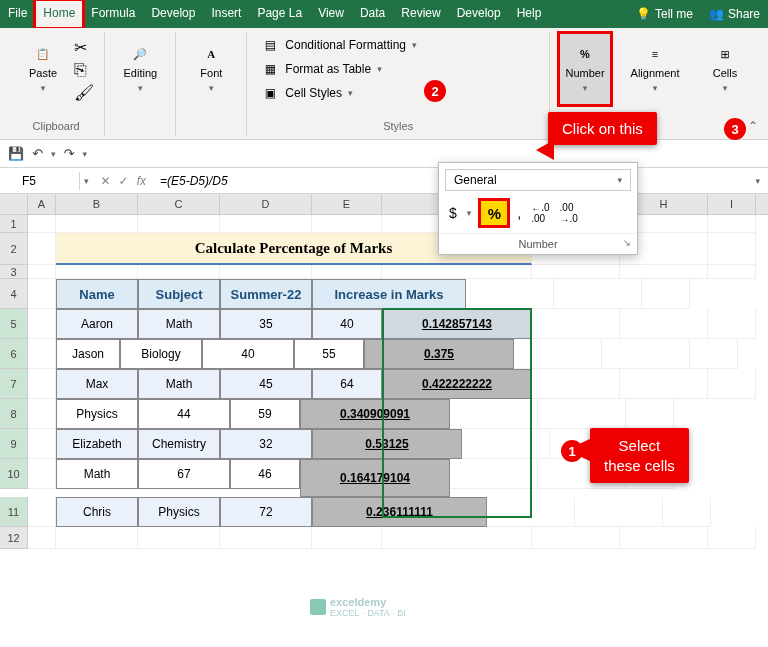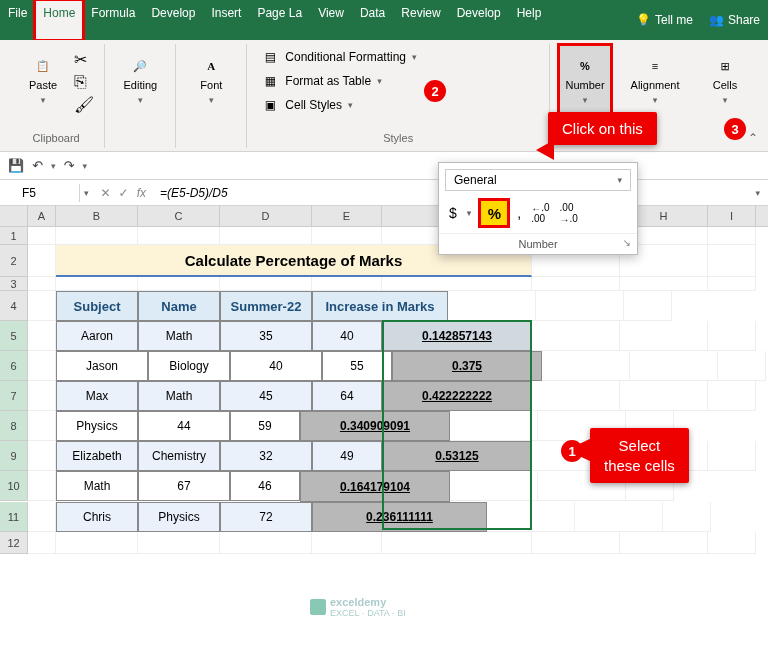--- a/index.html
+++ b/index.html
@@ -1,18 +1,18 @@
 <!DOCTYPE html>
 <html><head>
 <meta charset="utf-8">
 <style>
 * { box-sizing: border-box; font-family: 'Segoe UI', Arial, sans-serif; }
 body { margin: 0; background: #fff; width: 768px; height: 647px; overflow: hidden; position: relative; }
 
-.titlebar { background: #217346; height: 40px; display: flex; color: #fff; font-size: 12px; }
+.titlebar { background: #217346; height: 28px; display: flex; color: #fff; font-size: 12px; }
 .tab { padding: 6px 8px; cursor: pointer; white-space: nowrap; }
 .tab.active { background: #f3f2f1; color: #217346; outline: 3px solid #e00; outline-offset: -1px; }
 .tab-right { margin-left: auto; display: flex; }
 .tab-right .tab { display: flex; align-items: center; gap: 4px; }
 
 .ribbon { background: #f3f2f1; border-bottom: 1px solid #d4d4d4; height: 112px; display: flex; align-items: flex-start; padding: 4px 8px 0; position: relative; }
 .group { border-right: 1px solid #d4d4d4; padding: 2px 10px; height: 104px; display: flex; flex-direction: column; position: relative; }
 .group-content { flex: 1; display: flex; align-items: flex-start; gap: 6px; }
 .group-label { font-size: 11px; color: #666; text-align: center; padding: 2px 0; }
 .big-btn { width: 50px; height: 70px; display: flex; flex-direction: column; align-items: center; justify-content: center; font-size: 11px; gap: 4px; border: 1px solid transparent; }
@@ -31,21 +31,21 @@
 
 .sheet { position: relative; }
 .col-headers { display: flex; background: #e6e6e6; border-bottom: 1px solid #ccc; }
 .corner { width: 28px; height: 20px; border-right: 1px solid #ccc; background: #e6e6e6; }
 .ch { height: 20px; border-right: 1px solid #ccc; font-size: 11px; text-align: center; line-height: 20px; color: #444; }
 .row { display: flex; }
 .rh { width: 28px; background: #e6e6e6; border-right: 1px solid #ccc; border-bottom: 1px solid #ccc; font-size: 11px; text-align: center; color: #444; display: flex; align-items: center; justify-content: center; }
 .rh.sel { background: #cce4d4; }
 .cell { border-right: 1px solid #eee; border-bottom: 1px solid #eee; display: flex; align-items: center; justify-content: center; font-size: 12px; }
 
-.title-cell { background: #fdf4d8; font-weight: bold; font-size: 15px; border-bottom: 2px solid #4a7cbf; color: #000; }
+.title-cell { background: #fdf4d8; font-weight: bold; font-size: 15px; border-bottom: 2px solid #4a7cbf; color: #000; font-family: Liberation Serif, serif; }
 .hdr-cell { background: #ddebf7; font-weight: bold; border: 1px solid #888; font-size: 13px; color: #1f4e78; }
 .data-cell { border: 1px solid #888; background: #fff; }
 .data-cell.alt { background: #eaf1fa; }
 .sel-cell { background: #b8b8b8 !important; border: 1px solid #888; font-weight: bold; text-decoration: underline; }
 .sel-cell.light { background: #d0d8e0 !important; }
 .selection-outline { position: absolute; border: 2px solid #1a7a3c; pointer-events: none; }
 
 .number-dropdown { position: absolute; top: 162px; left: 438px; width: 200px; background: #fff; border: 1px solid #bbb; box-shadow: 0 3px 10px rgba(0,0,0,.25); z-index: 5; }
 .nd-select { margin: 6px; height: 22px; border: 1px solid #ccc; font-size: 12px; padding: 2px 8px; display: flex; align-items: center; justify-content: space-between; }
 .nd-row { display: flex; align-items: center; gap: 10px; padding: 4px 10px 8px; font-size: 14px; }
@@ -242,44 +242,44 @@
       <div class="cell" style="width:92px;height:14px"></div>
       <div class="cell" style="width:70px;height:14px"></div>
       <div class="cell" style="width:150px;height:14px"></div>
       <div class="cell" style="width:88px;height:14px"></div>
       <div class="cell" style="width:88px;height:14px"></div>
       <div class="cell" style="width:48px;height:14px"></div>
     </div>
     <div class="row">
       <div class="rh" style="height:30px">4</div>
       <div class="cell" style="width:28px;height:30px"></div>
+      <div class="cell hdr-cell" style="width:82px;height:30px">Name</div>
       <div class="cell hdr-cell" style="width:82px;height:30px">Subject</div>
-      <div class="cell hdr-cell" style="width:82px;height:30px">Name</div>
       <div class="cell hdr-cell" style="width:92px;height:30px">Summer-22</div>
-      <div class="cell hdr-cell" style="width:136px;height:30px">Increase in Marks</div>
+      <div class="cell hdr-cell" style="width:154px;height:30px">Increase in Marks</div>
       <div class="cell" style="width:88px;height:30px"></div>
       <div class="cell" style="width:88px;height:30px"></div>
       <div class="cell" style="width:48px;height:30px"></div>
     </div>
     <div class="row">
       <div class="rh sel" style="height:30px">5</div>
       <div class="cell" style="width:28px;height:30px"></div>
       <div class="cell data-cell alt" style="width:82px;height:30px">Aaron</div>
       <div class="cell data-cell alt" style="width:82px;height:30px">Math</div>
       <div class="cell data-cell alt" style="width:92px;height:30px">35</div>
       <div class="cell data-cell alt" style="width:70px;height:30px">40</div>
       <div class="cell data-cell sel-cell light" style="width:150px;height:30px">0.142857143</div>
       <div class="cell" style="width:88px;height:30px"></div>
       <div class="cell" style="width:88px;height:30px"></div>
       <div class="cell" style="width:48px;height:30px"></div>
     </div>
     <div class="row">
       <div class="rh sel" style="height:30px">6</div>
       <div class="cell" style="width:28px;height:30px"></div>
-      <div class="cell data-cell " style="width:92px;height:30px">Jason</div>
+      <div class="cell data-cell " style="width:64px;height:30px">Jason</div>
       <div class="cell data-cell " style="width:82px;height:30px">Biology</div>
       <div class="cell data-cell " style="width:92px;height:30px">40</div>
       <div class="cell data-cell " style="width:70px;height:30px">55</div>
       <div class="cell data-cell sel-cell" style="width:150px;height:30px">0.375</div>
       <div class="cell" style="width:88px;height:30px"></div>
       <div class="cell" style="width:88px;height:30px"></div>
       <div class="cell" style="width:48px;height:30px"></div>
     </div>
     <div class="row">
       <div class="rh sel" style="height:30px">7</div>
@@ -303,33 +303,32 @@
       <div class="cell" style="width:88px;height:30px"></div>
       <div class="cell" style="width:88px;height:30px"></div>
       <div class="cell" style="width:48px;height:30px"></div>
     </div>
     <div class="row">
       <div class="rh sel" style="height:30px">9</div>
       <div class="cell" style="width:28px;height:30px"></div>
       <div class="cell data-cell alt" style="width:82px;height:30px">Elizabeth</div>
       <div class="cell data-cell alt" style="width:82px;height:30px">Chemistry</div>
       <div class="cell data-cell alt" style="width:92px;height:30px">32</div>
-      <div class="cell data-cell alt" style="width:70px;height:30px">49</div>
       <div class="cell data-cell sel-cell" style="width:150px;height:30px">0.53125</div>
       <div class="cell" style="width:88px;height:30px"></div>
       <div class="cell" style="width:88px;height:30px"></div>
       <div class="cell" style="width:48px;height:30px"></div>
     </div>
     <div class="row">
       <div class="rh sel" style="height:30px">10</div>
       <div class="cell" style="width:28px;height:30px"></div>
       <div class="cell data-cell " style="width:82px;height:30px">Math</div>
       <div class="cell data-cell " style="width:92px;height:30px">67</div>
       <div class="cell data-cell " style="width:70px;height:30px">46</div>
-      <div class="cell data-cell sel-cell" style="width:150px;height:31px">0.164179104</div>
+      <div class="cell data-cell sel-cell" style="width:150px;height:38px">0.164179104</div>
       <div class="cell" style="width:88px;height:30px"></div>
       <div class="cell" style="width:88px;height:30px"></div>
       <div class="cell" style="width:48px;height:30px"></div>
     </div>
     <div class="row">
       <div class="rh sel" style="height:30px">11</div>
       <div class="cell" style="width:28px;height:30px"></div>
       <div class="cell data-cell alt" style="width:82px;height:30px">Chris</div>
       <div class="cell data-cell alt" style="width:82px;height:30px">Physics</div>
       <div class="cell data-cell alt" style="width:92px;height:30px">72</div>

